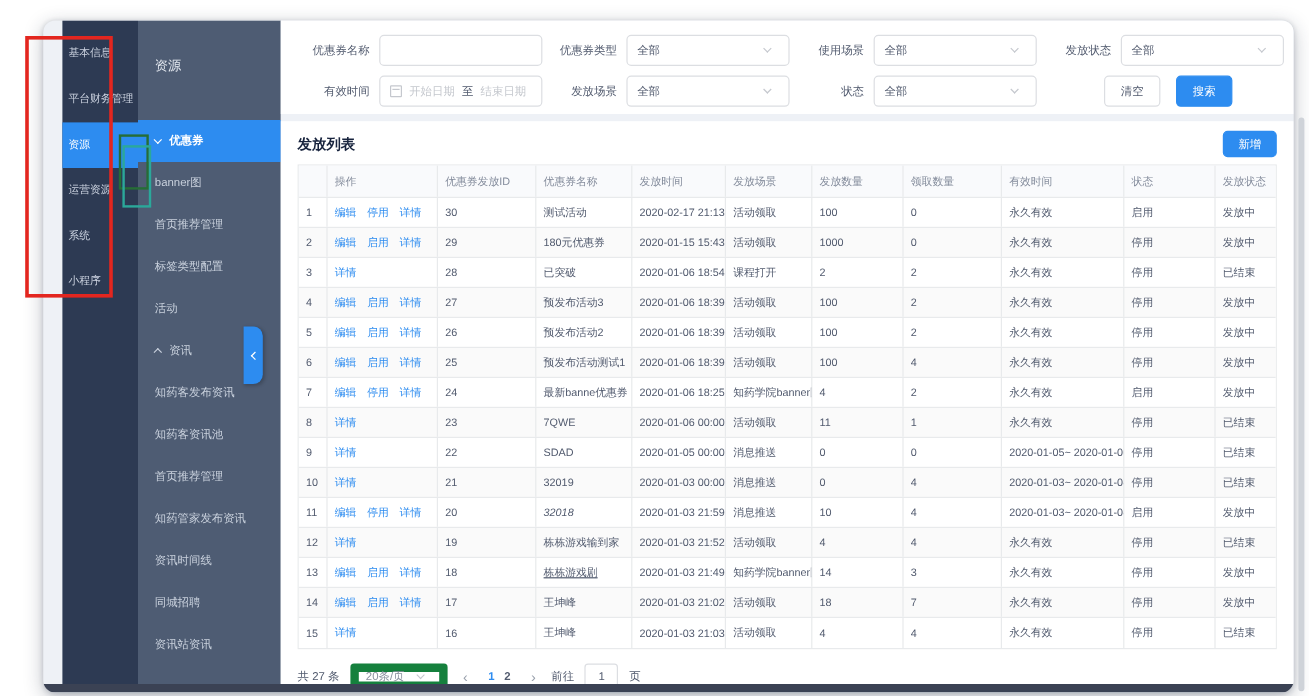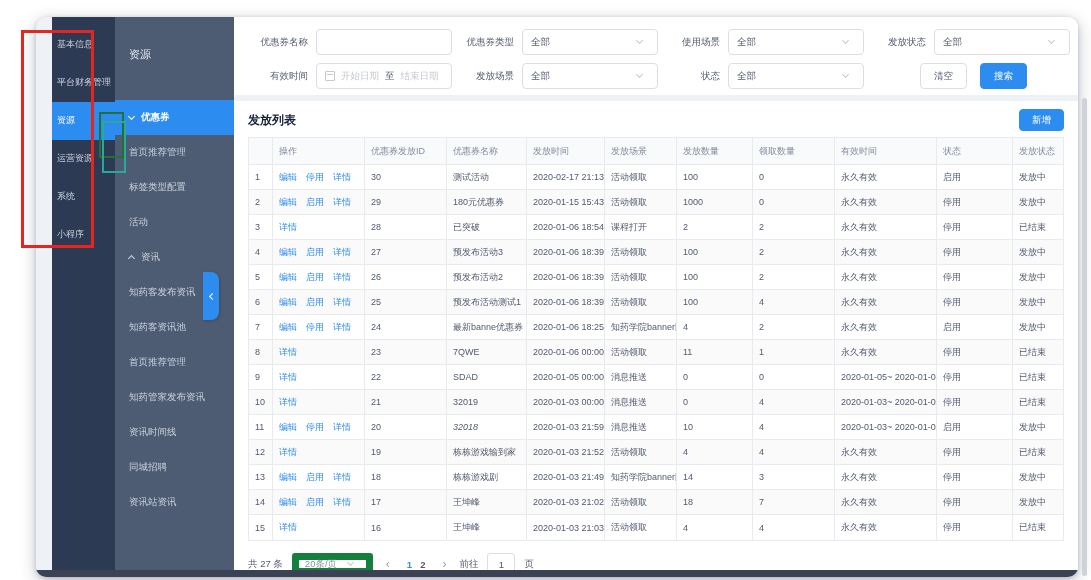--- a/index.html
+++ b/index.html
@@ -129,20 +129,23 @@
         </aside>
 
       <aside class="sb2">
         <div class="sb2-title">资源</div>
         <nav class="sb2-menu" id="sb2-menu">
             <div class="sb2-item selected">
               <span class="chev down"></span>
               <span>优惠券</span>
             </div>
             <div class="sb2-item">
+              <span>banner图</span>
+            </div>
+            <div class="sb2-item">
               <span>首页推荐管理</span>
             </div>
             <div class="sb2-item">
               <span>标签类型配置</span>
             </div>
             <div class="sb2-item">
               <span>活动</span>
             </div>
             <div class="sb2-item">
               <span class="chev up"></span>
@@ -452,21 +455,21 @@
                 <div class="t-cell" style="width: 68px;">已结束</div>
               </div>
               <div class="t-row">
                 <div class="t-cell" style="width: 24px;">13</div>
                 <div class="t-cell" style="width: 92px;">
                   <span class="link">编辑</span>
                   <span class="link">启用</span>
                   <span class="link">详情</span>
                 </div>
                 <div class="t-cell" style="width: 82px;">18</div>
-                <div class="t-cell" style="width: 80px;">栋栋游戏剧</div>
+                <div class="t-cell" style="width: 80px; text-decoration: underline;">栋栋游戏剧</div>
                 <div class="t-cell" style="width: 78px;">2020-01-03 21:49:4</div>
                 <div class="t-cell" style="width: 72px;">知药学院banner图</div>
                 <div class="t-cell" style="width: 76px;">14</div>
                 <div class="t-cell" style="width: 82px;">3</div>
                 <div class="t-cell" style="width: 102px;">永久有效</div>
                 <div class="t-cell" style="width: 76px;">停用</div>
                 <div class="t-cell" style="width: 68px;">发放中</div>
               </div>
               <div class="t-row stripe">
                 <div class="t-cell" style="width: 24px;">14</div>

